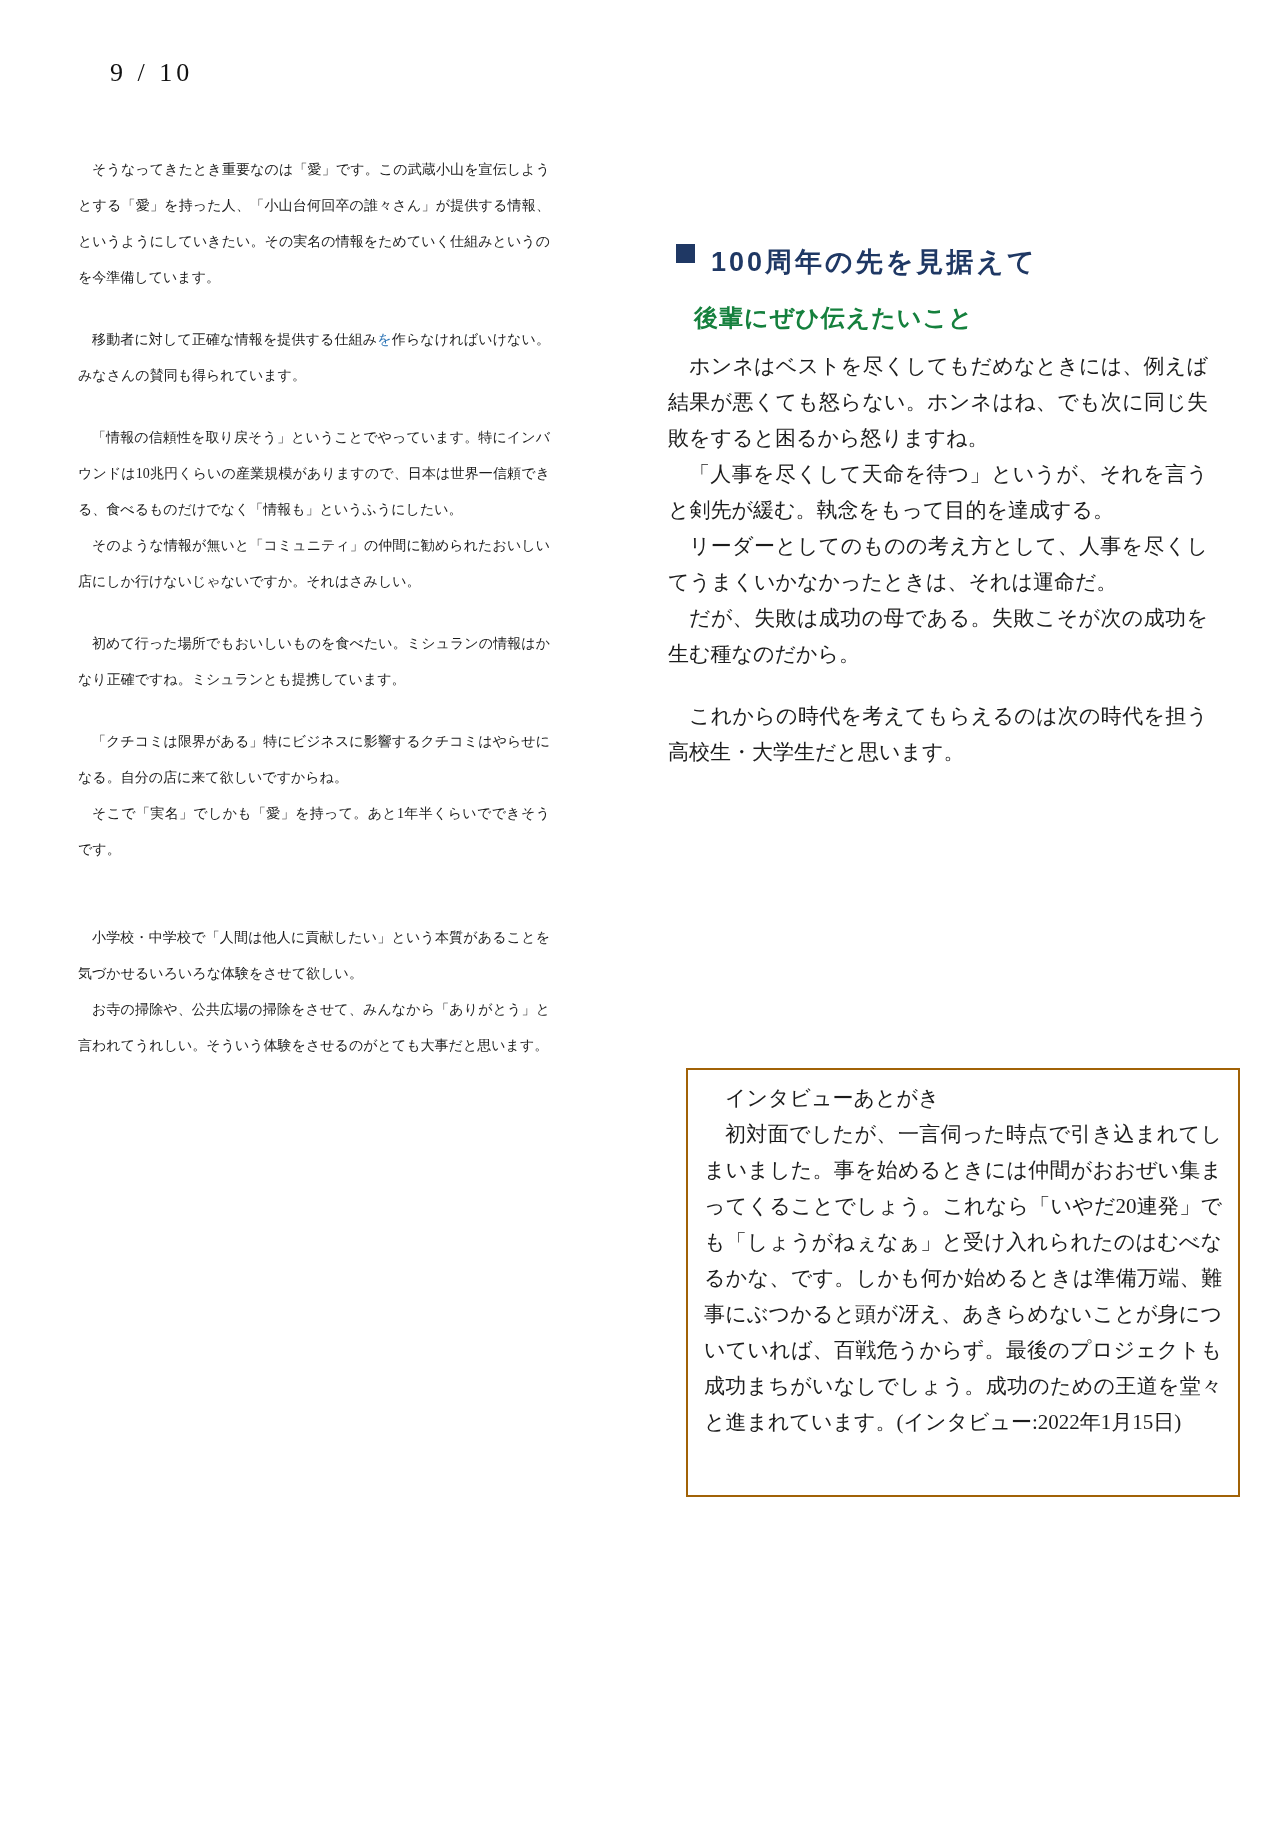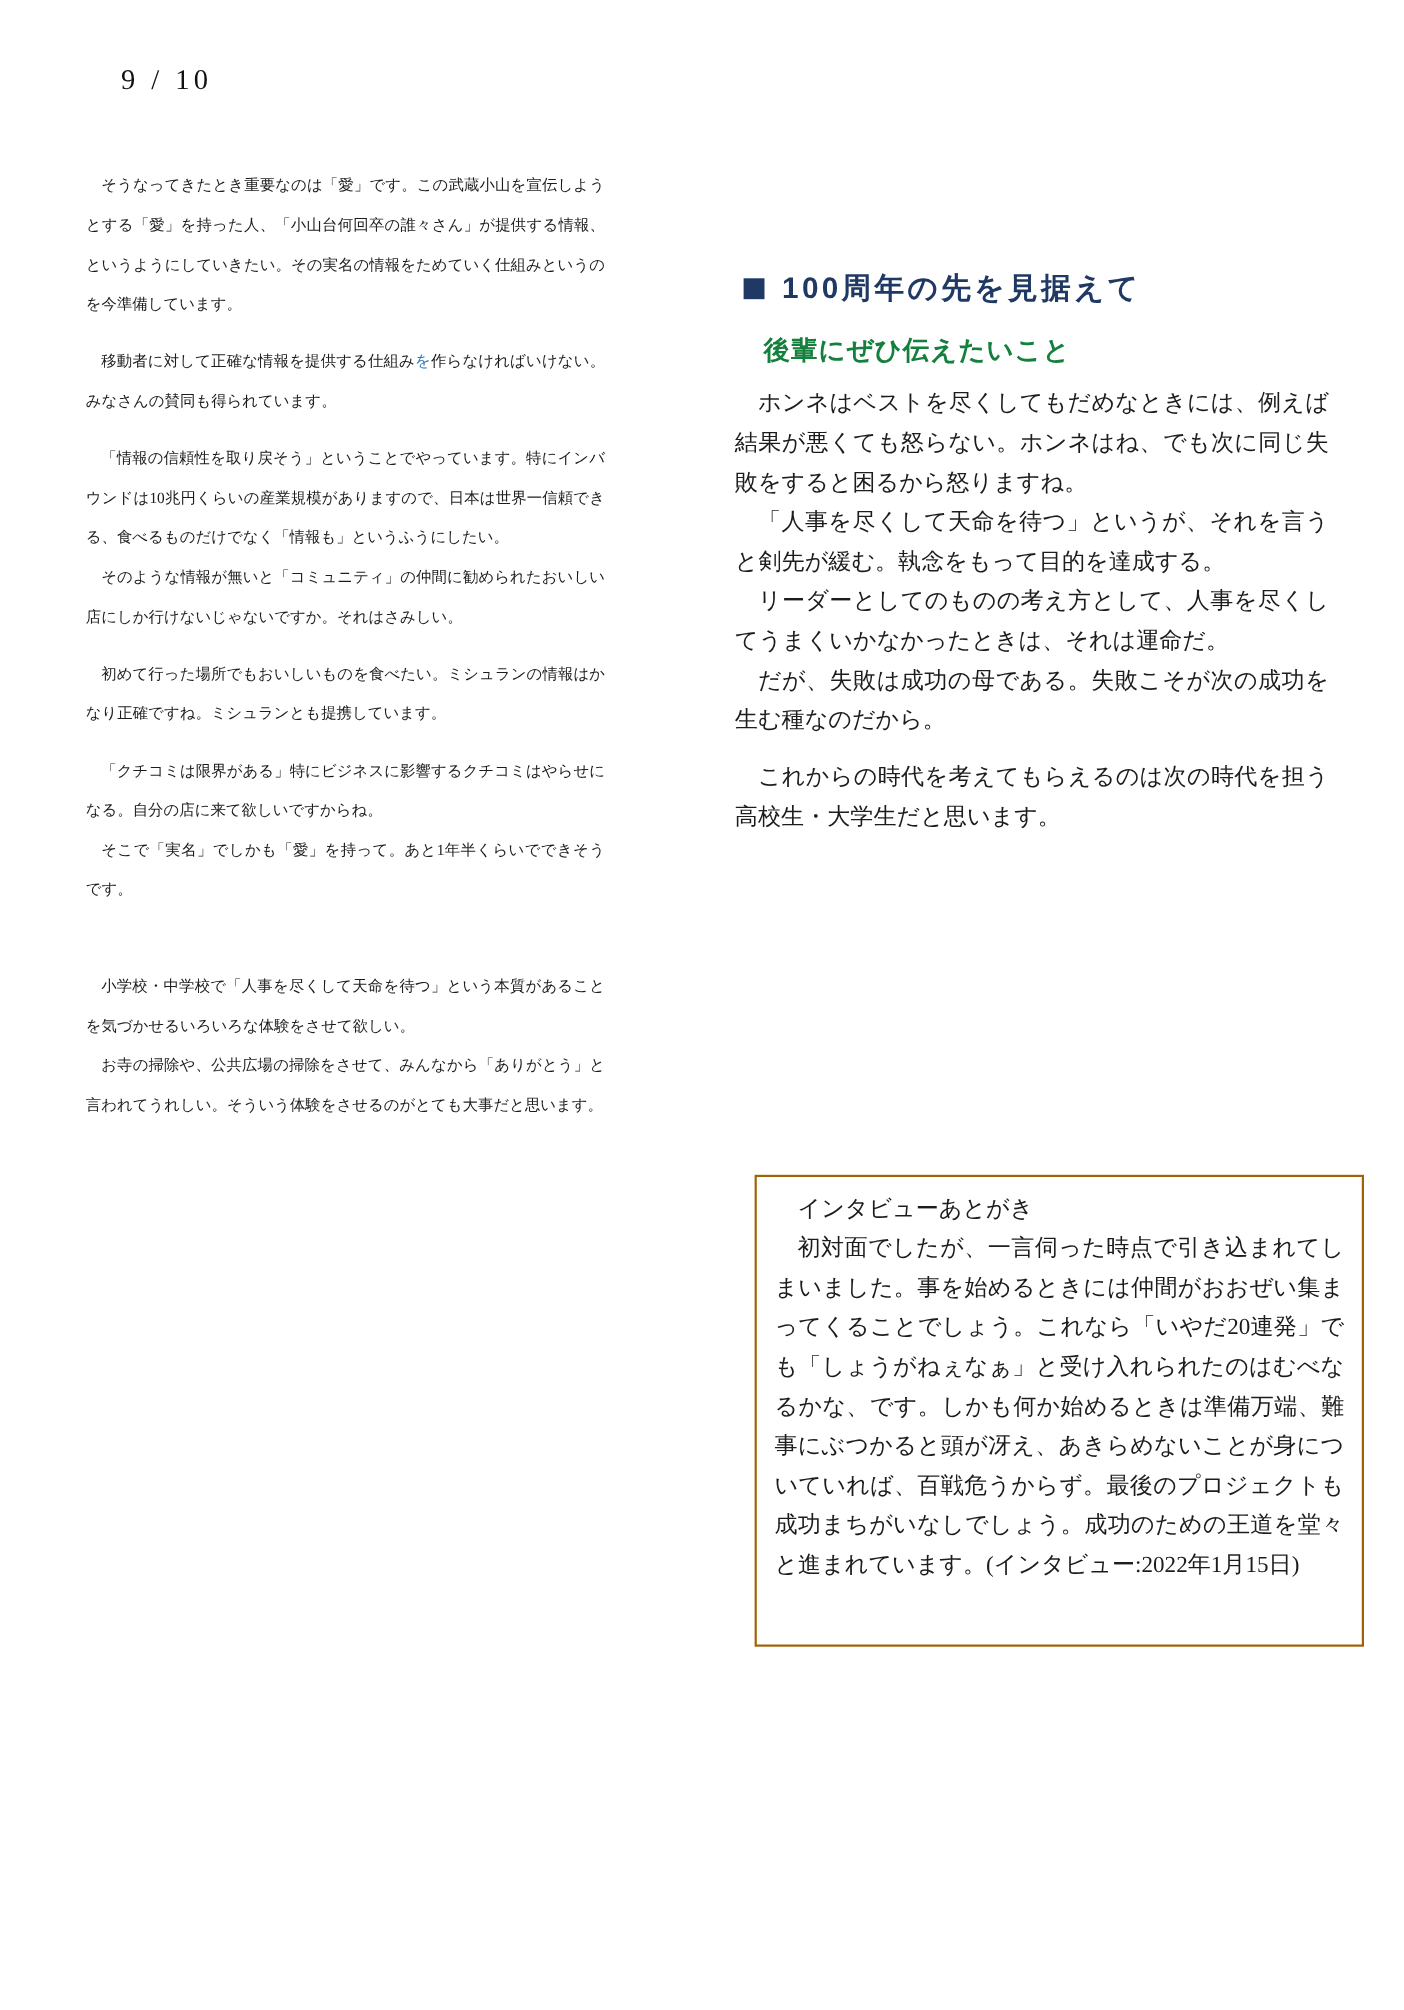--- a/index.html
+++ b/index.html
@@ -35,33 +35,32 @@
     top:348px;
     width:540px;
     font-size:21px;
     line-height:36px;
     text-align:justify;
   }
   .para{
     margin:0;
     text-indent:1em;
   }
-  .gap{margin-top:16px;}
+  .gap{margin-top:26px;}
   .big-gap{margin-top:52px;}
   .section-heading{
     position:absolute;
     left:676px;
     top:244px;
     font-family:"Liberation Sans","DejaVu Sans",sans-serif;
     font-size:27px;
     font-weight:bold;
     letter-spacing:3px;
     color:#1f3864;
     display:flex;
-    align-items:center;
   }
   .bullet{
     display:inline-block;
     width:19px;
     height:19px;
     background:#1f3864;
     margin-right:16px;
     flex:0 0 auto;
   }
   .sub-heading{
@@ -99,21 +98,21 @@
   <div class="page-number">9 / 10</div>
 
   <div class="col-left">
     <p class="para">そうなってきたとき重要なのは「愛」です。この武蔵小山を宣伝しようとする「愛」を持った人、「小山台何回卒の誰々さん」が提供する情報、というようにしていきたい。その実名の情報をためていく仕組みというのを今準備しています。</p>
     <p class="para gap"><span>移動者に対して正確な情報を提供する仕組み</span><span class="inline-link">を</span><span>作らなければいけない。みなさんの賛同も得られています。</span></p>
     <p class="para gap">「情報の信頼性を取り戻そう」ということでやっています。特にインバウンドは10兆円くらいの産業規模がありますので、日本は世界一信頼できる、食べるものだけでなく「情報も」というふうにしたい。</p>
     <p class="para">そのような情報が無いと「コミュニティ」の仲間に勧められたおいしい店にしか行けないじゃないですか。それはさみしい。</p>
     <p class="para gap">初めて行った場所でもおいしいものを食べたい。ミシュランの情報はかなり正確ですね。ミシュランとも提携しています。</p>
     <p class="para gap">「クチコミは限界がある」特にビジネスに影響するクチコミはやらせになる。自分の店に来て欲しいですからね。</p>
     <p class="para">そこで「実名」でしかも「愛」を持って。あと1年半くらいでできそうです。</p>
-    <p class="para big-gap">小学校・中学校で「人事を尽くして天命を待つ」という本質があることを気づかせるいろいろな体験をさせて欲しい。</p>
+    <p class="para big-gap">小学校・中学校で「人間は他人に貢献したい」という本質があることを気づかせるいろいろな体験をさせて欲しい。</p>
     <p class="para">お寺の掃除や、公共広場の掃除をさせて、みんなから「ありがとう」と言われてうれしい。そういう体験をさせるのがとても大事だと思います。</p>
   </div>
 
   <div class="section-heading">
     <span class="bullet"></span>
     <span>100周年の先を見据えて</span>
   </div>
 
   <div class="sub-heading">後輩にぜひ伝えたいこと</div>
 

